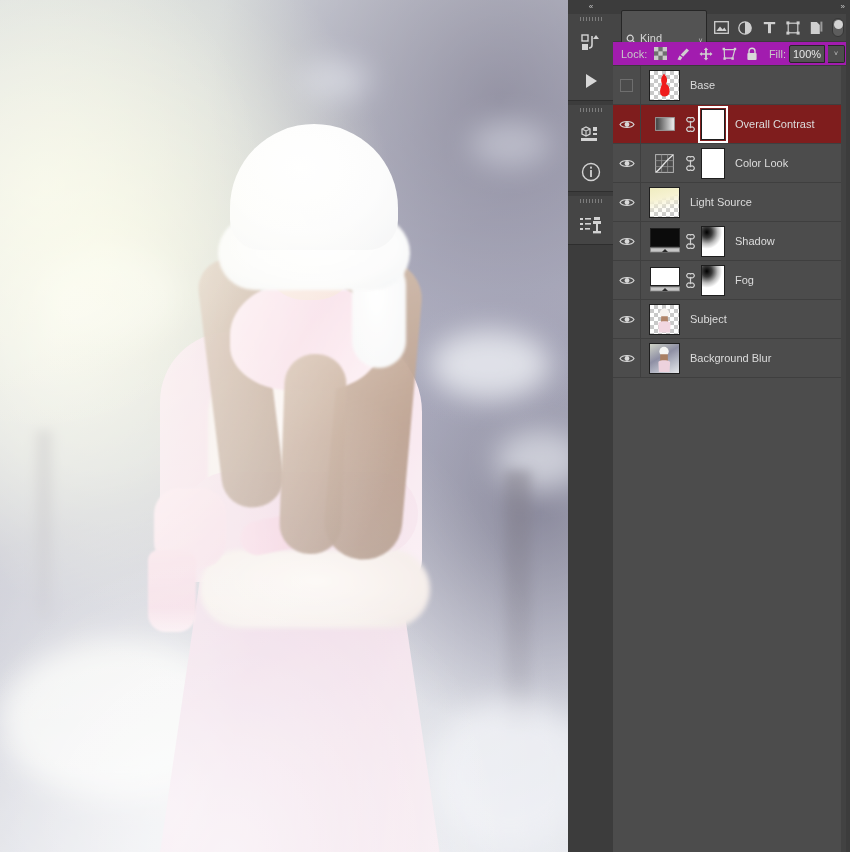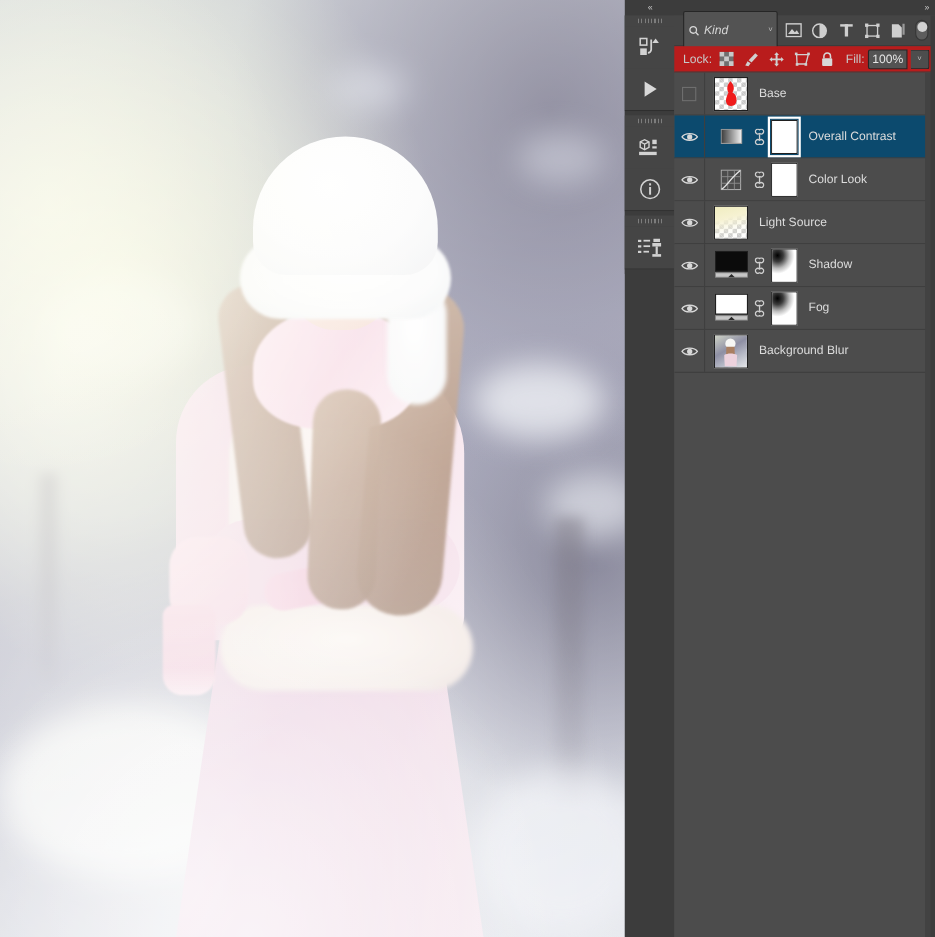--- a/index.html
+++ b/index.html
@@ -199,22 +199,22 @@
     background-image: repeating-linear-gradient(to bottom, #bdbdbd 0 1.5px, transparent 1.5px 3.5px);
   }
 
   
   #filter-row {
     height: 28px; background: #454545; display: flex; align-items: center;
     padding: 0 6px 0 8px; gap: 5px; border-bottom: 1px solid #3a3a3a;
   }
   .kind-select {
     width: 92px; height: 35px; background: #535353; border: 1px solid #262626;
-    border-radius: 2px; display: flex; align-items: center; padding: 0 4px;
-    font-size: 11px; color: #d6d6d6; gap: 4px; cursor: pointer; font-style: italic;
+    border-radius: 2px; display: flex; align-items: flex-end; padding: 0 4px;
+    font-size: 11px; color: #d6d6d6; gap: 4px; cursor: pointer;
   }
   .kind-select .lbl { flex: 1; }
   .caret { font-size: 7px; color: #c4c4c4; }
   .filt-ico { width: 20px; height: 20px; display: flex; align-items: center; justify-content: center; cursor: pointer; }
   .toggle-pill {
     width: 13px; height: 19px; border-radius: 7px; background: #5d5d5d;
     border: 1px solid #363636; position: relative; cursor: pointer; margin-left: 1px;
   }
   .toggle-pill::after {
     content: ""; position: absolute; left: 1px; top: 1px; width: 9px; height: 9px;
@@ -239,34 +239,34 @@
     font-size: 11px; color: #e6e6e6; cursor: text;
   }
   .num-caret {
     width: 17px; height: 18px; background: #4d4d4d; border: 1px solid #262626;
     border-left: none; border-radius: 0 2px 2px 0;
     display: flex; align-items: center; justify-content: center; cursor: pointer;
   }
 
   
   #lock-row {
-    height: 24px; background: #b91c1c; display: flex; align-items: center;
+    height: 24px; background: #a21caf; display: flex; align-items: center;
     padding: 0 5px 0 8px; gap: 3px; border-bottom: 1px solid #3a3a3a;
   }
   .lock-ico { width: 20px; height: 18px; display: flex; align-items: center; justify-content: center; cursor: pointer; }
   .spacer { flex: 1; }
 
   
   #layer-list { flex: 1; overflow: hidden; position: relative; background: #4c4c4c; }
   .layer-row {
     height: 39px; display: flex; align-items: center;
     border-bottom: 1px solid #3f3f3f; cursor: pointer;
     background: #4c4c4c; position: relative;
   }
-  .layer-row.selected { background: #0c4a6e; align-items: center; }
+  .layer-row.selected { background: #7f1d1d; align-items: center; }
   .eye-cell {
     width: 28px; height: 100%; display: flex; align-items: center; justify-content: center;
     border-right: 1px solid #3f3f3f; cursor: pointer; flex: 0 0 28px;
   }
   .eye-off-box { width: 13px; height: 13px; border: 1px solid #6e6e6e; }
   .thumbs { display: flex; align-items: center; gap: 4px; padding-left: 8px; }
   .thumb {
     width: 31px; height: 31px; border: 1px solid #1f1f1f; position: relative; overflow: hidden;
     background-color: #fff;
     background-image:
@@ -675,20 +675,38 @@
             </svg>
           </span>
           <div class="mask-thumb">
             <div class="mask-grad" style="background:radial-gradient(ellipse 85% 70% at 22% 18%, #000 0%, #3c3c3c 28%, #bdbdbd 58%, #ffffff 82%);"></div>
           </div>
         </div>
         <span class="layer-name">Fog</span>
       </div>
 
 
+      <div class="layer-row">
+        <div class="eye-cell">
+          <svg width="16" height="11" viewBox="0 0 16 11">
+            <path d="M1 5.5 C3.5 1.5 12.5 1.5 15 5.5 C12.5 9.5 3.5 9.5 1 5.5 Z" fill="none" stroke="#d8d8d8" stroke-width="1.2"></path>
+            <circle cx="8" cy="5.5" r="2.4" fill="#d8d8d8"></circle>
+          </svg>
+        </div>
+        <div class="thumbs">
+          <div class="thumb">
+            <svg class="thumb-inner" viewBox="0 0 31 31" preserveAspectRatio="none">
+              <ellipse cx="15.5" cy="9" rx="5.2" ry="5.6" fill="#f7f3f0"></ellipse>
+              <path d="M12 12 C12 18 11 22 11 28 L20 28 C20 22 19 18 19 12 Z" fill="#b08468"></path>
+              <path d="M9 19 C9 24 9.5 27 9.5 29.5 L21.5 29.5 C21.5 26 22 22 22 19 C19 17 12 17 9 19 Z" fill="#f2d7e1"></path>
+            </svg>
+          </div>
+        </div>
+        <span class="layer-name">Subject</span>
+      </div>
 
       <div class="layer-row">
         <div class="eye-cell">
           <svg width="16" height="11" viewBox="0 0 16 11">
             <path d="M1 5.5 C3.5 1.5 12.5 1.5 15 5.5 C12.5 9.5 3.5 9.5 1 5.5 Z" fill="none" stroke="#d8d8d8" stroke-width="1.2"></path>
             <circle cx="8" cy="5.5" r="2.4" fill="#d8d8d8"></circle>
           </svg>
         </div>
         <div class="thumbs">
           <div class="thumb">

